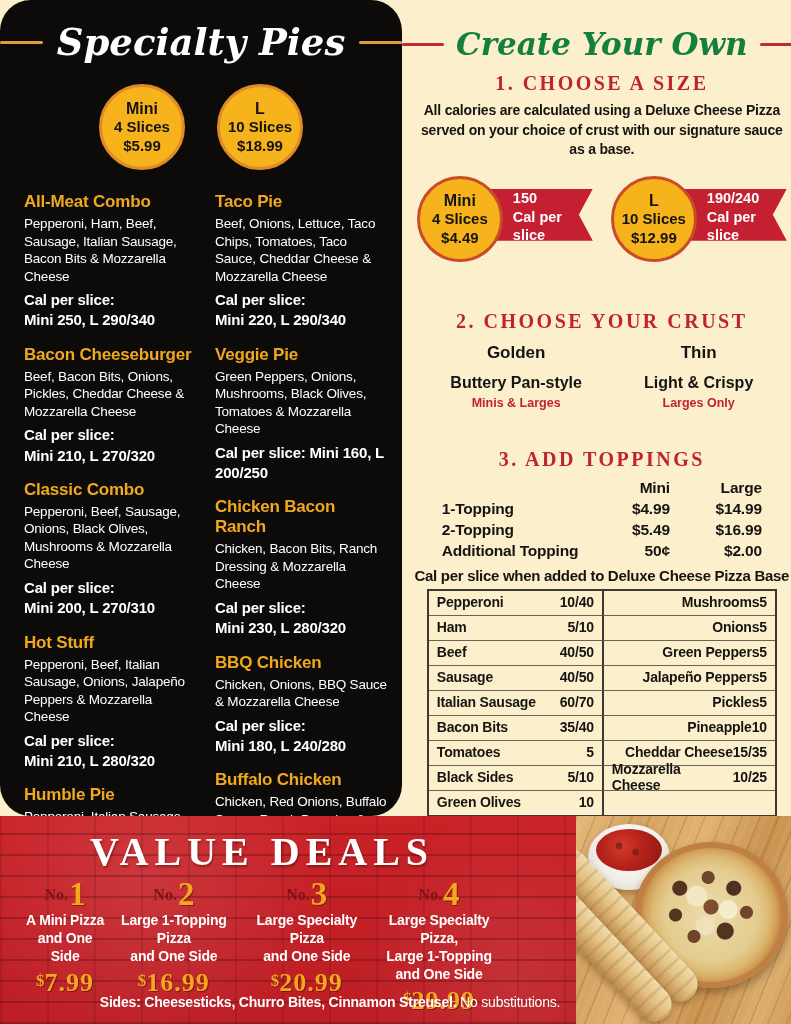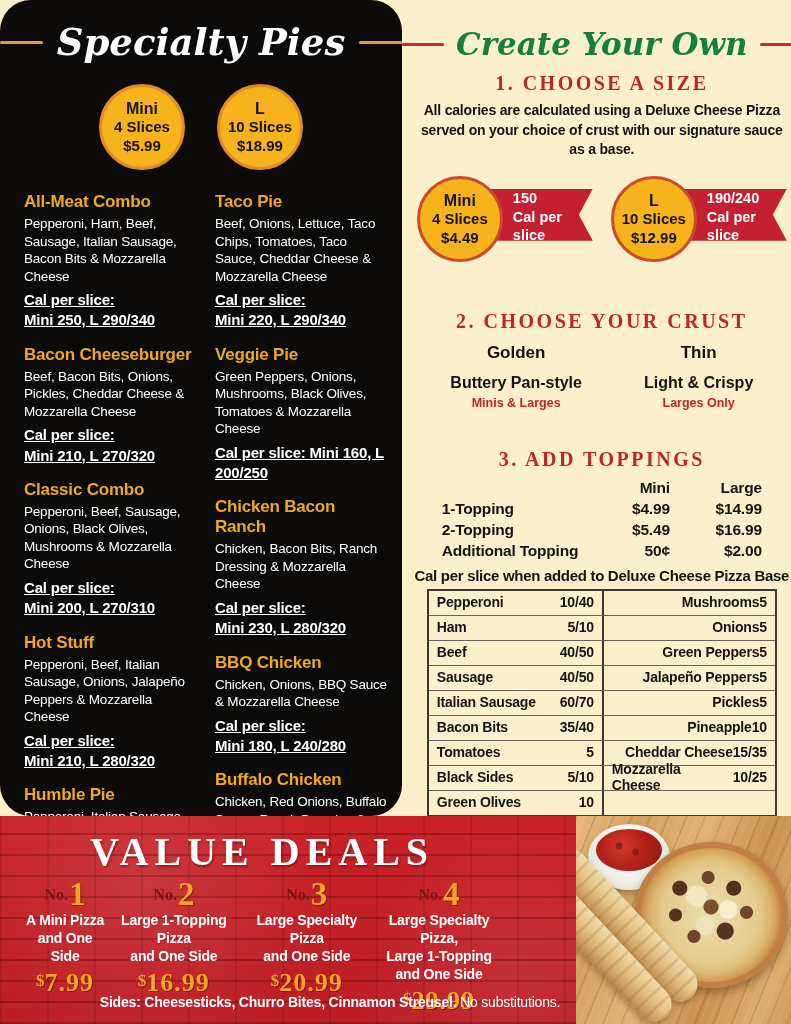--- a/index.html
+++ b/index.html
@@ -16,21 +16,21 @@
   .badge{width:80px;height:80px;border-radius:50%;background:#f6b31c;border:3px solid #e08b27;color:#151310;
          display:flex;flex-direction:column;align-items:center;justify-content:center;font-weight:bold;text-align:center;line-height:1.22;}
   .badge .b-size{font-size:16px;}
   .badge .b-slices{font-size:15px;}
   .badge .b-price{font-size:15px;}
   .lp-cols{display:flex;gap:16px;padding:22px 12px 0 24px;}
   .lp-col{width:178px;}
   .lp-item{margin-bottom:14px;}
   .lp-item .iname{color:#f0a81d;font-weight:bold;font-size:17px;margin-bottom:3px;letter-spacing:-0.2px;}
   .lp-item .ing{font-size:13.5px;line-height:1.3;letter-spacing:-0.2px;}
-  .lp-item .cal{font-weight:bold;font-size:15px;line-height:1.35;margin-top:5px;letter-spacing:-0.2px;text-decoration:underline;}
+  .lp-item .cal{font-weight:bold;font-size:15px;line-height:1.35;margin-top:5px;letter-spacing:-0.2px;}
 
   
   .right-panel{flex:1;background:#fcefcc;color:#161412;box-sizing:border-box;}
   .rp-title-row{display:flex;align-items:center;justify-content:center;gap:12px;margin-top:26px;}
   .dash-red{height:3px;width:42px;background:#c22b35;border-radius:2px;}
   .rp-title{font-family:"DejaVu Serif",serif;font-style:italic;font-weight:bold;font-size:31px;color:#15803d;white-space:nowrap;}
   .step-h{font-family:"Liberation Serif",serif;font-weight:bold;color:#c0242b;font-size:20px;letter-spacing:2.5px;text-align:center;}
   .step1-h{margin-top:10px;}
   .note{font-weight:bold;font-size:14px;text-align:center;width:374px;margin:6px auto 0;line-height:1.4;letter-spacing:-0.2px;}
 

